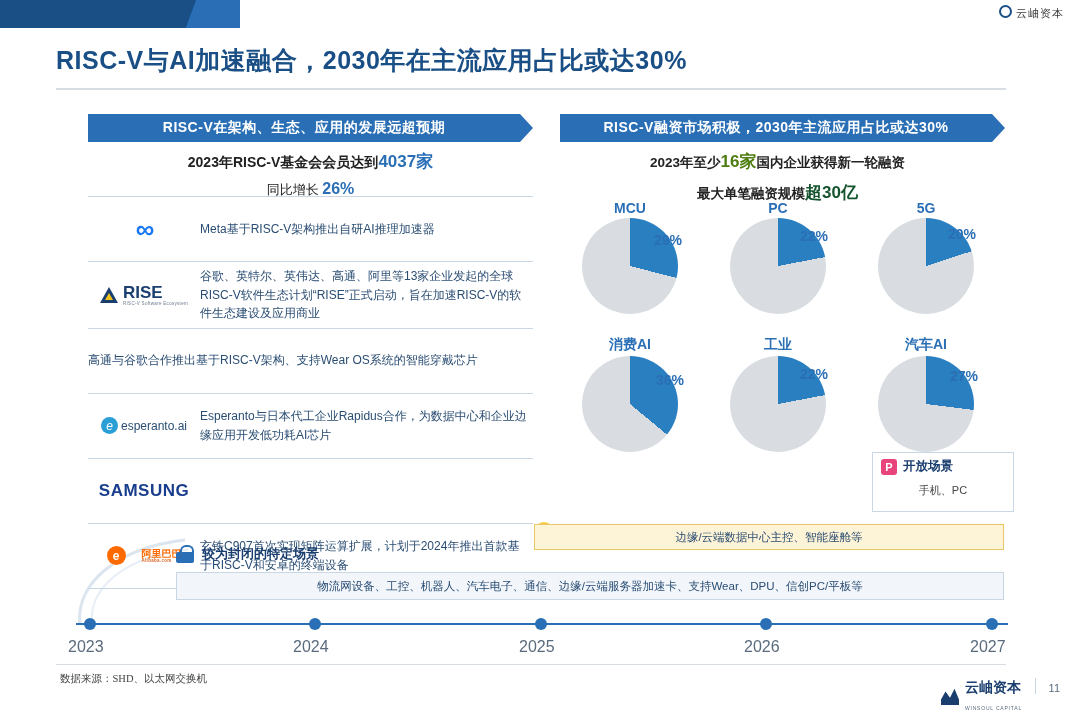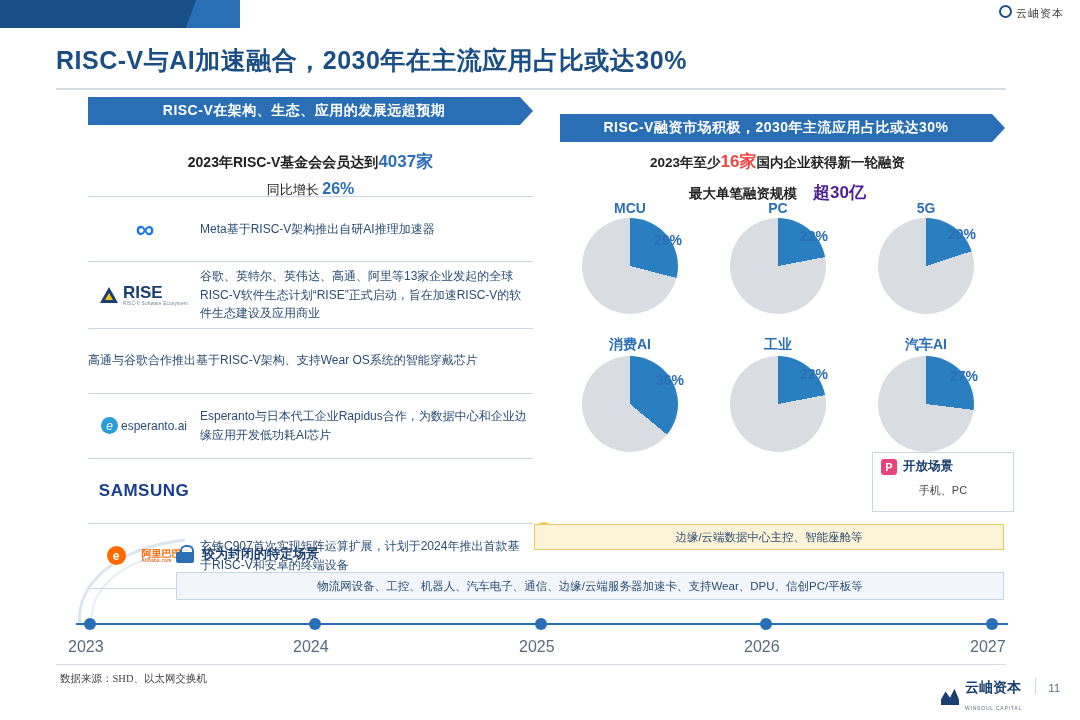--- a/index.html
+++ b/index.html
@@ -24,21 +24,21 @@
 
   
   .slide-title{position:absolute;left:56px;top:44px;font-size:25px;font-weight:bold;color:#1a4f86;letter-spacing:0.5px;}
   .title-rule{position:absolute;left:56px;top:88px;width:950px;height:2px;background:#d8dde3;}
 
   
   .banner{position:absolute;height:28px;background:#2a6fb5;color:#fff;font-size:14px;font-weight:bold;
      display:flex;align-items:center;justify-content:center;letter-spacing:.5px;}
   .banner::after{content:"";position:absolute;right:-13px;top:0;width:0;height:0;
      border-top:14px solid transparent;border-bottom:14px solid transparent;border-left:13px solid #2a6fb5;}
-  .banner.left{left:88px;top:97px;width:432px;}
+  .banner.left{left:88px;top:114px;width:432px;}
   .banner.right{left:560px;top:114px;width:432px;}
 
   
   .left-sub{position:absolute;left:88px;top:150px;width:445px;text-align:center;}
   .left-sub .l1{font-size:14px;font-weight:bold;color:#222;}
   .left-sub .l1 .big{color:#2a6fb5;font-size:17px;}
   .left-sub .l2{font-size:13px;color:#222;margin-top:7px;}
   .left-sub .l2 .big{color:#2a6fb5;font-size:16px;font-weight:bold;}
 
   .rows{position:absolute;left:88px;top:196px;width:445px;}
@@ -65,23 +65,23 @@
   .logo-sam{font-size:17px;font-weight:bold;color:#1a3e8e;letter-spacing:.5px;}
   .logo-ali{display:flex;align-items:center;gap:4px;}
   .logo-ali .o{width:19px;height:19px;border-radius:50%;background:#ff6a00;color:#fff;font-size:12px;
       display:flex;align-items:center;justify-content:center;font-weight:bold;}
   .logo-ali .w{font-size:10px;color:#ff6a00;font-weight:bold;line-height:1.1;padding-left:12px;}
   .logo-ali .w small{display:block;font-size:4.5px;color:#d96a2a;letter-spacing:.3px;}
 
   
   .right-sub{position:absolute;left:560px;top:150px;width:435px;text-align:center;}
   .right-sub .l1{font-size:13.5px;color:#222;font-weight:bold;}
-  .right-sub .l1 .big{color:#ef4444;font-size:17px;}
+  .right-sub .l1 .big{color:#4d7c0f;font-size:17px;}
   .right-sub .l2{font-size:13.5px;color:#222;margin-top:8px;font-weight:bold;}
-  .right-sub .l2 .big{color:#4c1d95;font-size:17px;padding-left:16px;}
+  .right-sub .l2 .big{color:#14532d;font-size:17px;}
 
   .pies{position:absolute;left:556px;top:200px;width:446px;}
   .pie-row{display:flex;}
   .pie-cell{width:148px;text-align:center;position:relative;}
   .pie-label{font-size:14px;font-weight:bold;color:#2a6fb5;margin-bottom:2px;}
   .pie-wrap{position:relative;width:96px;height:96px;margin:0 auto;}
   .pie{width:96px;height:96px;border-radius:50%;}
   .pie-val{position:absolute;font-size:14px;font-weight:bold;color:#2a6fb5;}
 
   

